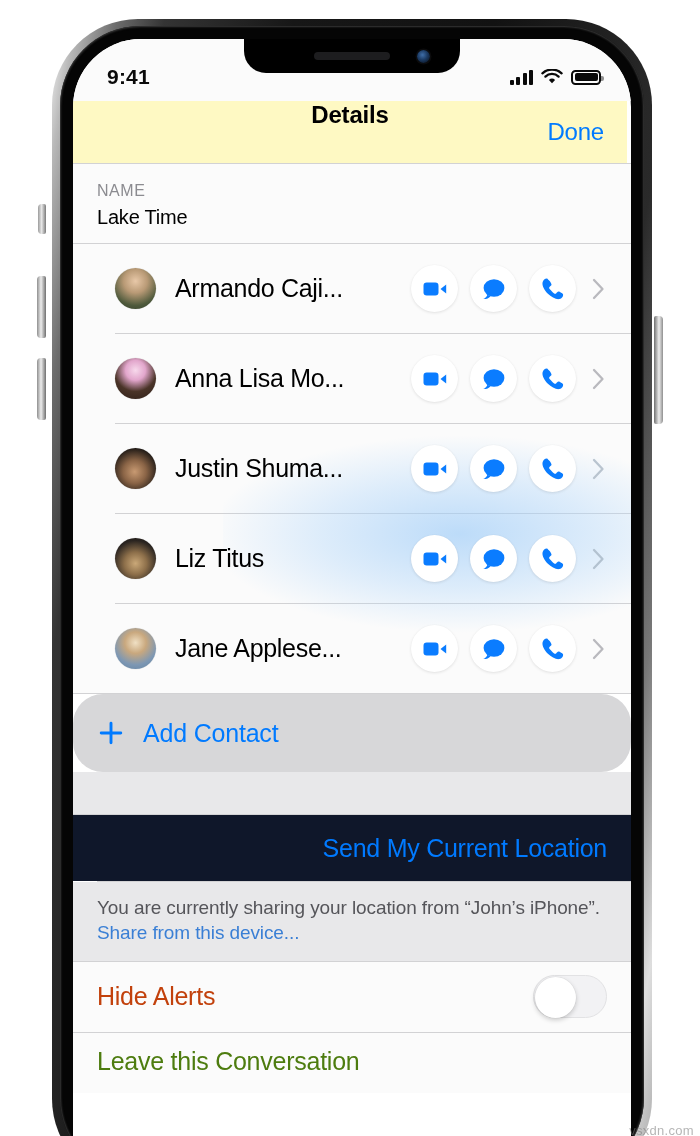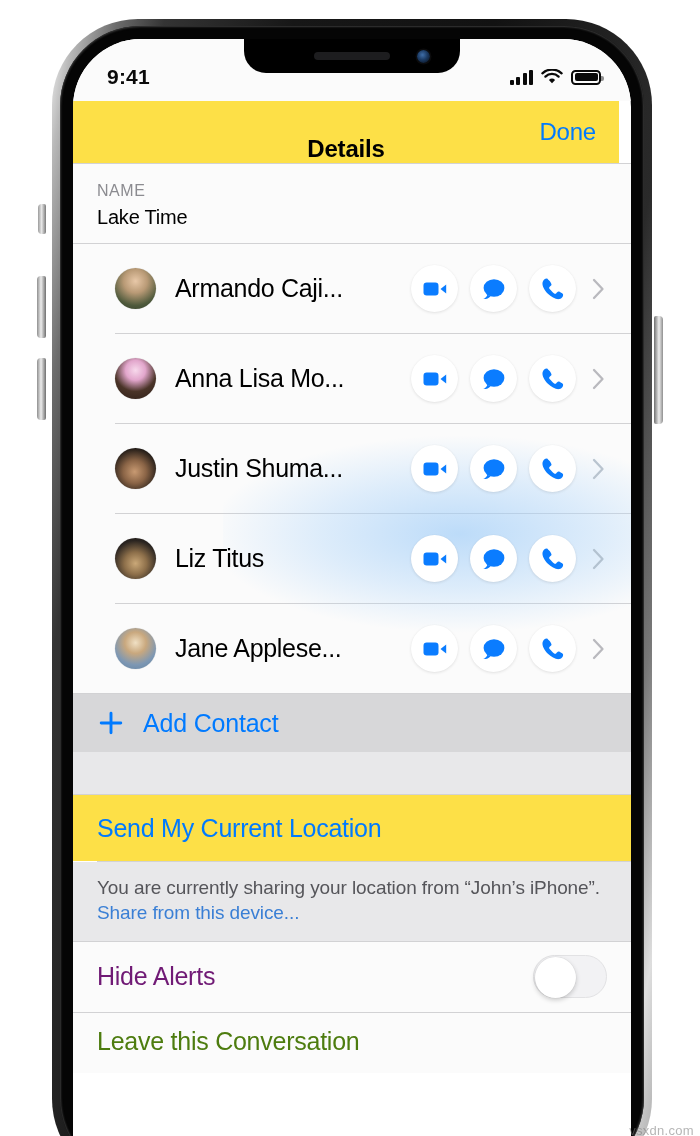--- a/index.html
+++ b/index.html
@@ -83,22 +83,22 @@
     position:relative; padding:1.5px;
   }
   .battery::after{
     content:""; position:absolute; right:-4.5px; top:4.5px;
     width:2.5px; height:5px; border-radius:0 2px 2px 0; background:rgba(10,10,10,.45);
   }
   .battery i{ display:block; width:100%; height:100%; background:#0a0a0a; border-radius:2px; }
 
   
   .navbar{
-    position:absolute; top:62px; left:0; right:12px; height:62px; background:#fde047;
-    display:flex; align-items:flex-end; justify-content:center; z-index:25;
+    position:absolute; top:62px; left:0; right:4px; height:62px; background:#fef9c3;
+    display:flex; align-items:flex-start; justify-content:center; z-index:25;
   }
   .nav-title{ font-size:24px; font-weight:700; color:#000; letter-spacing:-.2px; }
   .nav-done{
     position:absolute; right:23px; top:50%; transform:translateY(-50%);
     font-size:24px; color:#007aff; letter-spacing:-.2px;
   }
 
   
   .content{
     position:absolute; top:124px; left:0; right:0; bottom:0;
@@ -138,46 +138,47 @@
     width:47px; height:47px; border-radius:50%; background:#ffffff;
     display:flex; align-items:center; justify-content:center;
     box-shadow:0 1px 3px rgba(0,0,0,.10), 0 0 0 .5px rgba(0,0,0,.015);
   }
   .chev{
     width:22px; margin-left:11px; display:flex; align-items:center; justify-content:center;
   }
 
   
   .add-row{
-    display:flex; align-items:center; height:58px; padding:16px 24px;
+    display:flex; align-items:center; height:78px; padding:16px 24px;
     background:#d7d7d9;
+    border-radius:30px;
   }
   .plus{ width:28px; display:flex; align-items:center; justify-content:center; }
   .add-label{ font-size:25px; color:#007aff; margin-left:18px; letter-spacing:-.2px; }
 
   .gap{ height:42px; background:#e8e8ea; }
 
   
   .loc-row{
-    display:flex; align-items:center; height:66px; padding:0 24px; background:#fde047;
+    display:flex; align-items:center; height:66px; padding:0 24px; background:#0f172a;justify-content:flex-end;
   }
   .loc-label{ font-size:25px; color:#007aff; letter-spacing:-.25px; }
 
   .footnote{
     background:#e8e8ea; padding:13px 24px 15px;
     font-size:19px; line-height:1.33; color:#55555a; letter-spacing:-.1px;
   }
   .footnote a{ color:#3a7fd5; text-decoration:none; }
 
   
   .switch-row{
     display:flex; align-items:center; justify-content:space-between;
     height:70px; padding:0 24px; background:#fbfbfb;
   }
-  .switch-label{ font-size:25px; color:#701a75; letter-spacing:-.25px; }
+  .switch-label{ font-size:25px; color:#c2410c; letter-spacing:-.25px; }
   .toggle{
     width:74px; height:43px; border-radius:22px; background:#f2f2f4;
     border:1px solid #e2e2e4; position:relative; flex:0 0 74px;
   }
   .knob{
     position:absolute; left:1px; top:1px; width:41px; height:41px; border-radius:50%;
     background:#fff; box-shadow:0 2px 5px rgba(0,0,0,.20), 0 0 0 .5px rgba(0,0,0,.05);
   }
 
   .leave-row{

